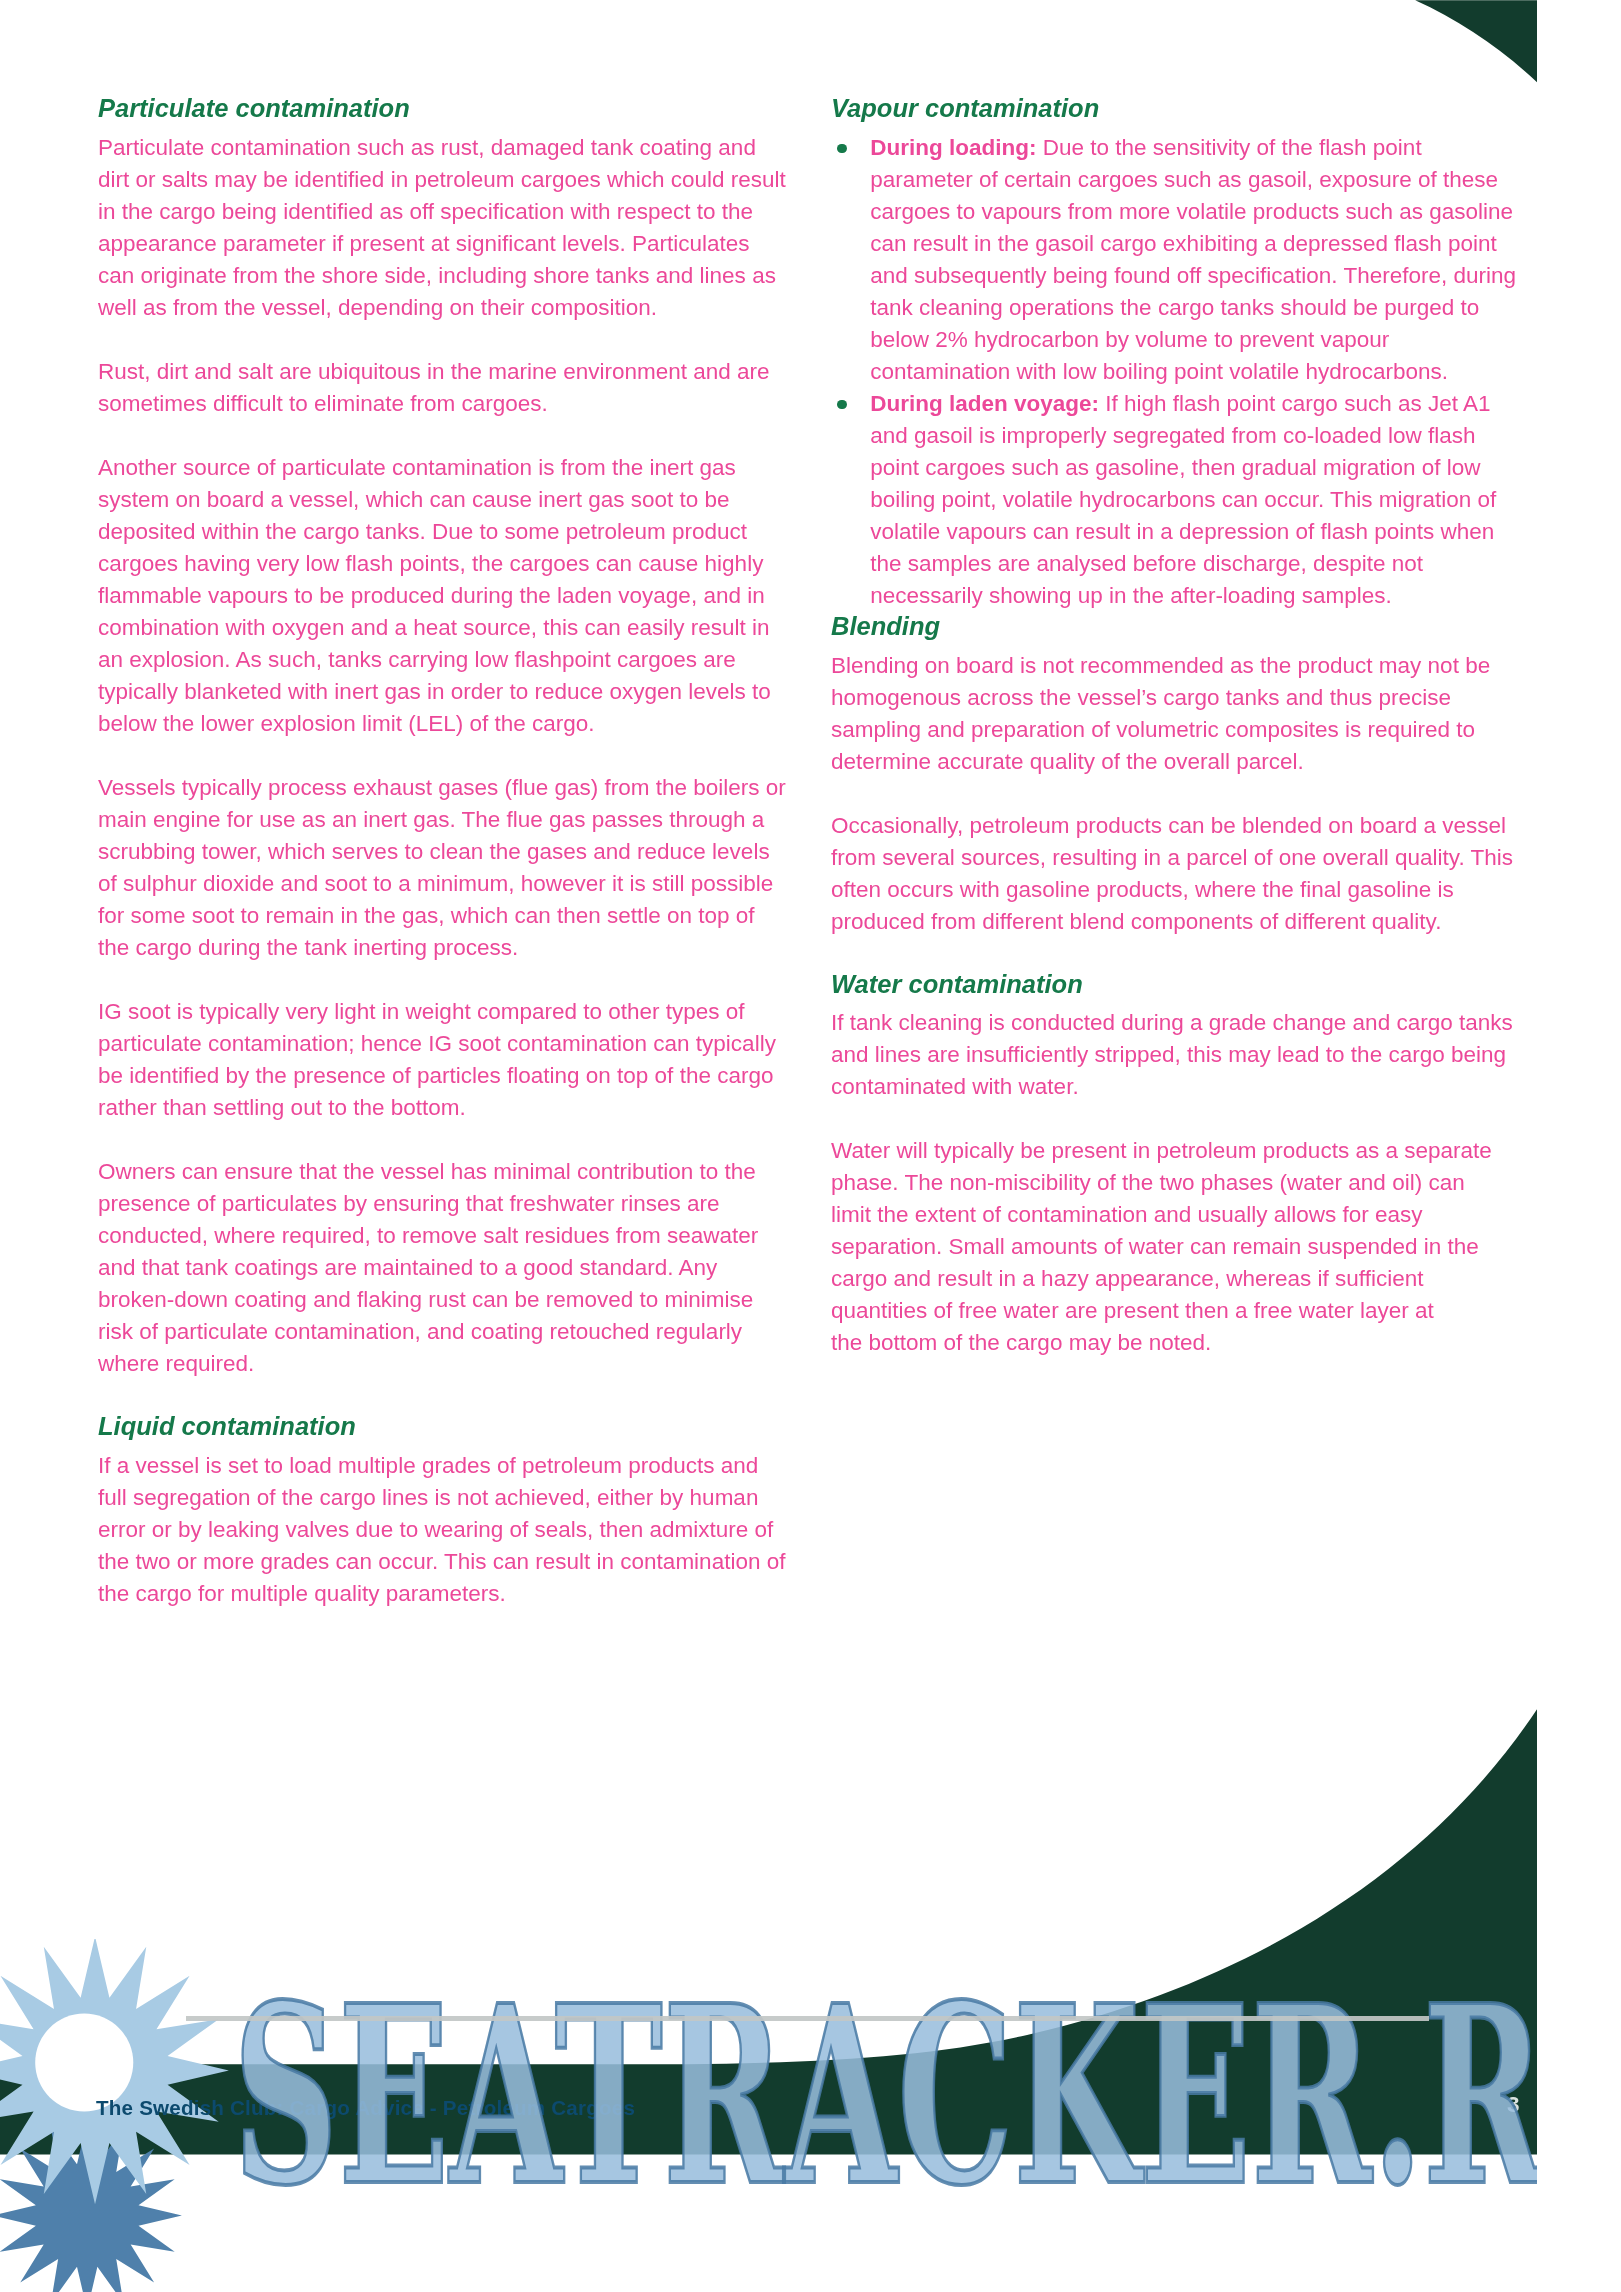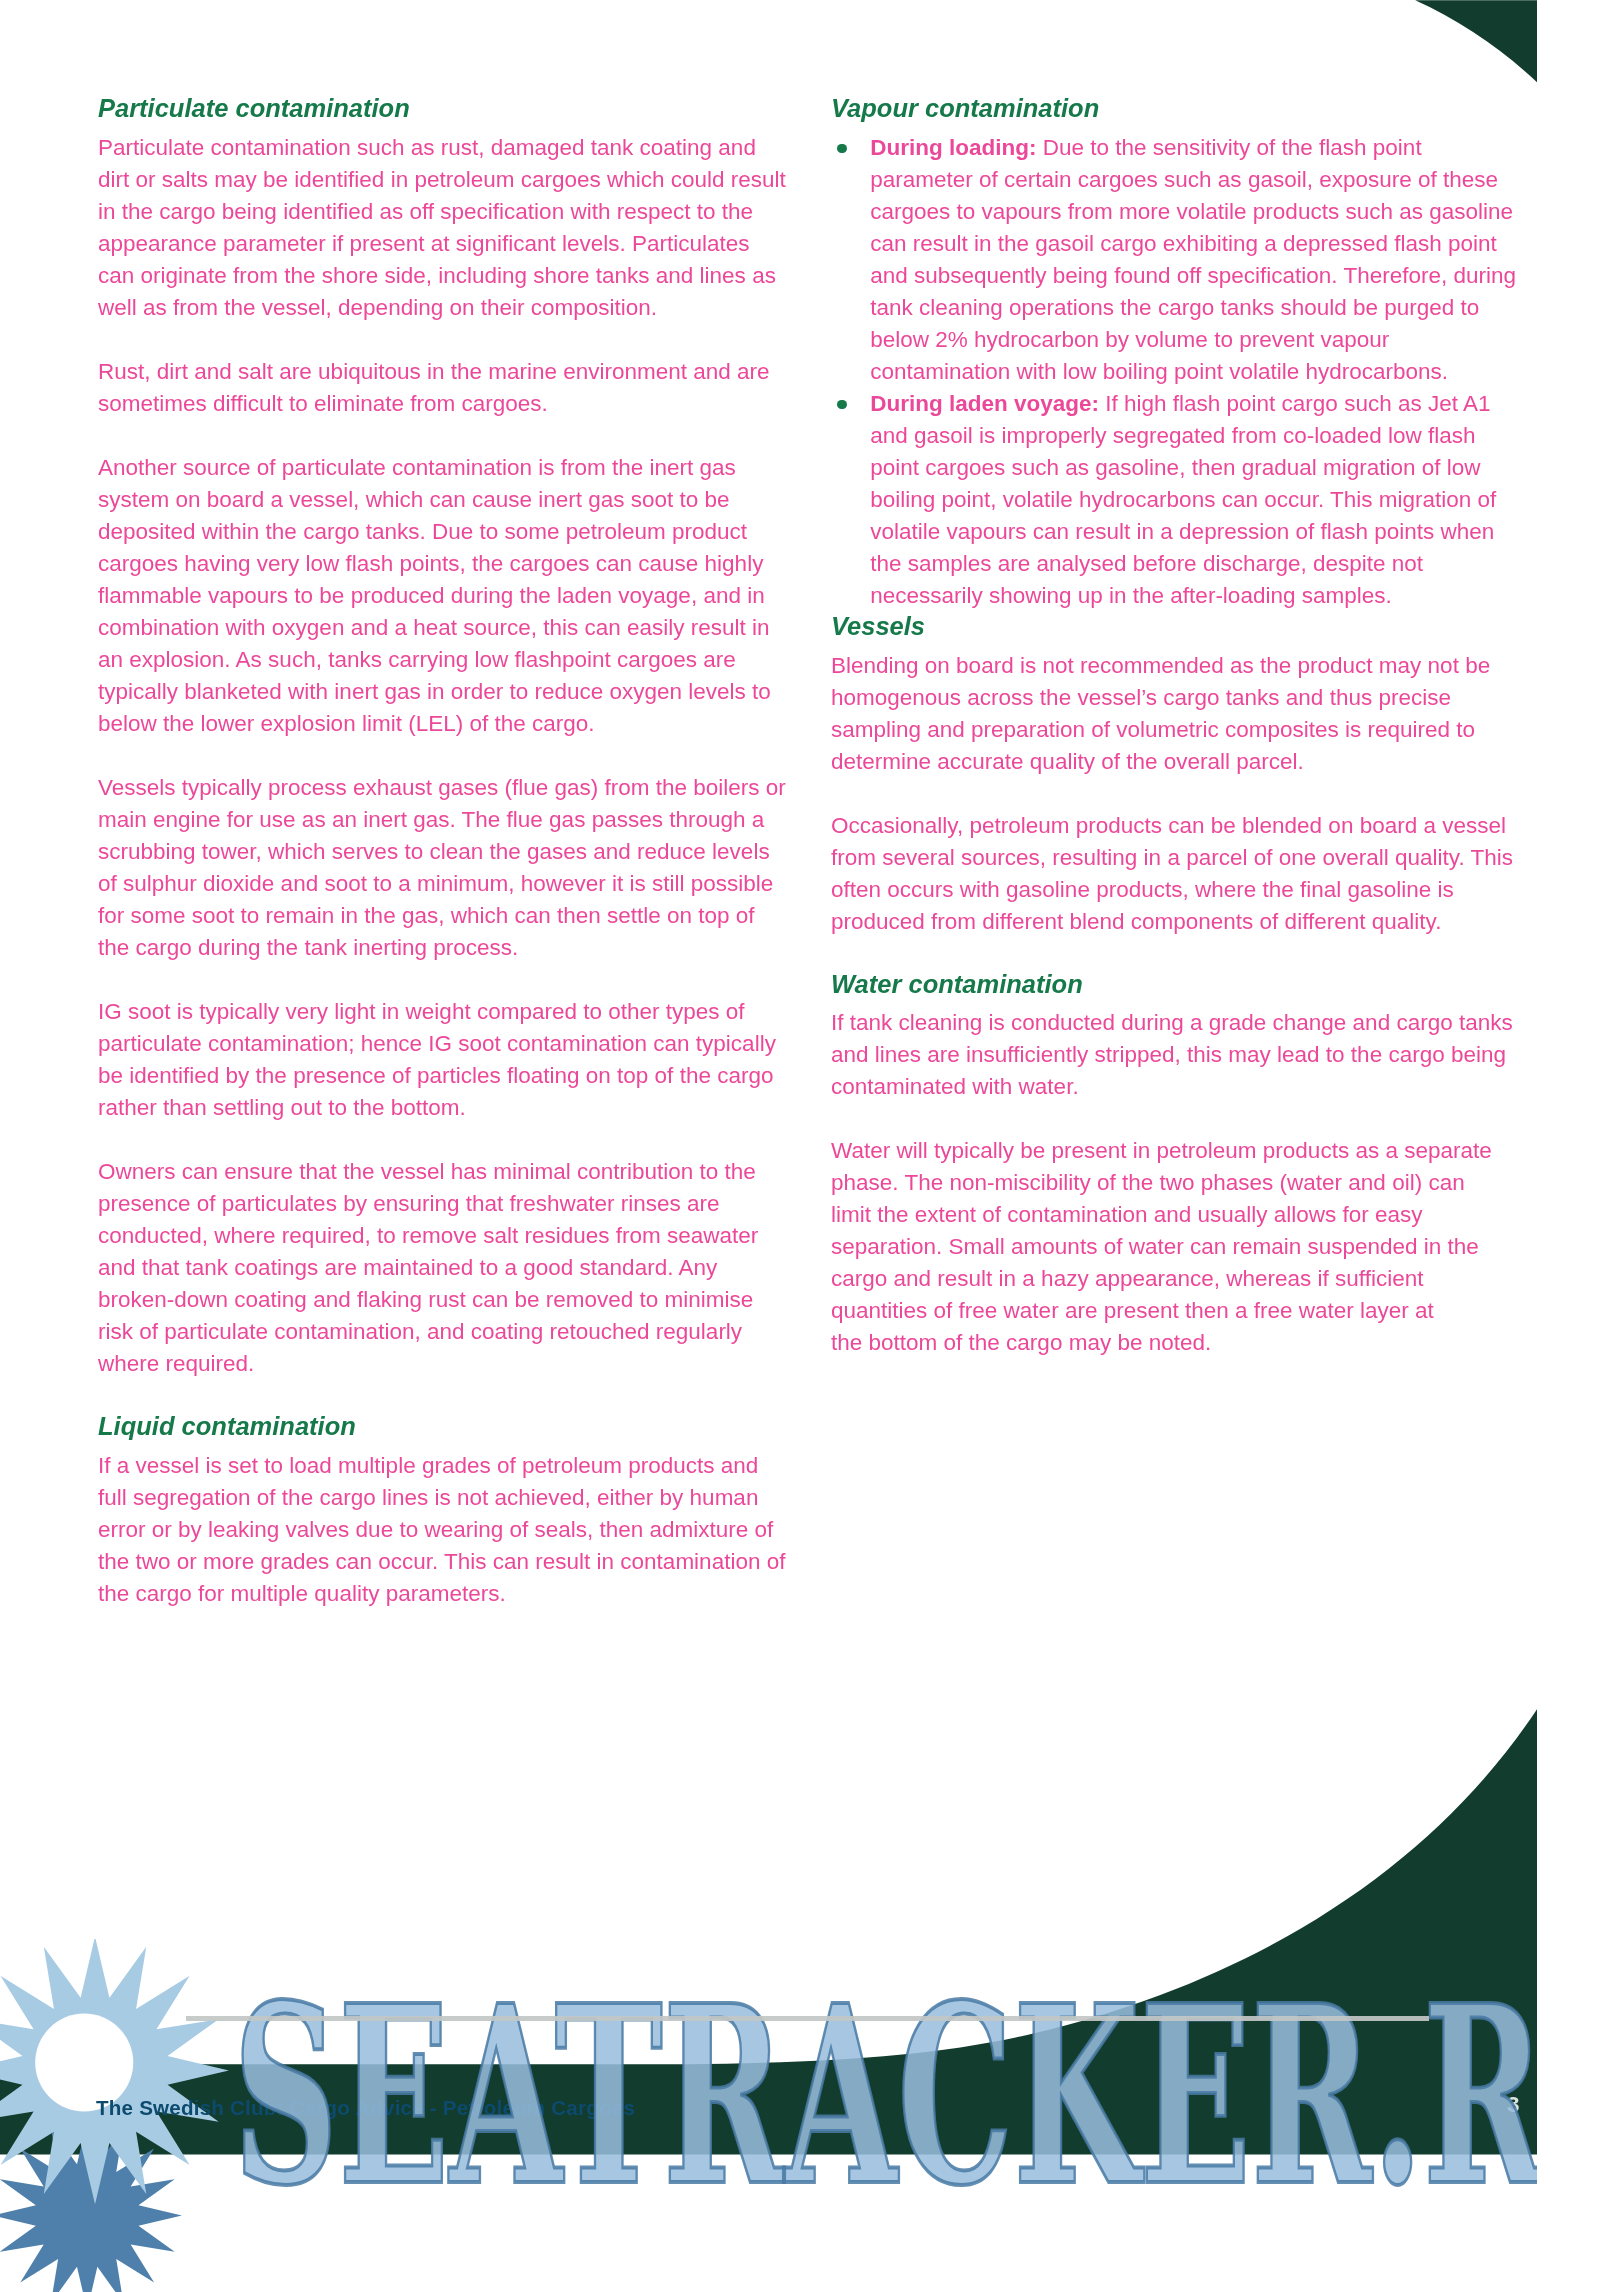--- a/index.html
+++ b/index.html
@@ -111,21 +111,21 @@
         <p class="body"><strong>During loading:</strong><span> Due to the sensitivity of the flash point parameter of certain cargoes such as gasoil, exposure of these cargoes to vapours from more volatile products such as gasoline can result in the gasoil cargo exhibiting a depressed flash point and subsequently being found off specification. Therefore, during tank cleaning operations the cargo tanks should be purged to below 2% hydrocarbon by volume to prevent vapour contamination with low boiling point volatile hydrocarbons.</span></p>
       </div>
 
       <div class="bullet">
         <span class="dot"></span>
         <p class="body"><strong>During laden voyage:</strong><span> If high flash point cargo such as Jet A1 and gasoil is improperly segregated from co-loaded low flash point cargoes such as gasoline, then gradual migration of low boiling point, volatile hydrocarbons can occur. This migration of volatile vapours can result in a depression of flash points when the samples are analysed before discharge, despite not necessarily showing up in the after-loading samples.</span></p>
       </div>
     </section>
 
     <section>
-      <h2 class="heading gap-lg">Vessels</h2>
+      <h2 class="heading gap-lg">Blending</h2>
       <p class="body">Blending on board is not recommended as the product may not be homogenous across the vessel’s cargo tanks and thus precise sampling and preparation of volumetric composites is required to determine accurate quality of the overall parcel.</p>
       <p class="body">Occasionally, petroleum products can be blended on board a vessel from several sources, resulting in a parcel of one overall quality. This often occurs with gasoline products, where the final gasoline is produced from different blend components of different quality.</p>
     </section>
 
     <section>
       <h2 class="heading gap-md">Water contamination</h2>
       <p class="body">If tank cleaning is conducted during a grade change and cargo tanks and lines are insufficiently stripped, this may lead to the cargo being contaminated with water.</p>
       <p class="body"><span class="swoosh-float"></span><span>Water will typically be present in petroleum products as a separate phase. The non-miscibility of the two phases (water and oil) can limit the extent of contamination and usually allows for easy separation. Small amounts of water can remain suspended in the cargo and result in a hazy appearance, whereas if sufficient quantities of free water are present then a free water layer at the bottom of the cargo may be noted.</span></p>
     </section>
   </div>

